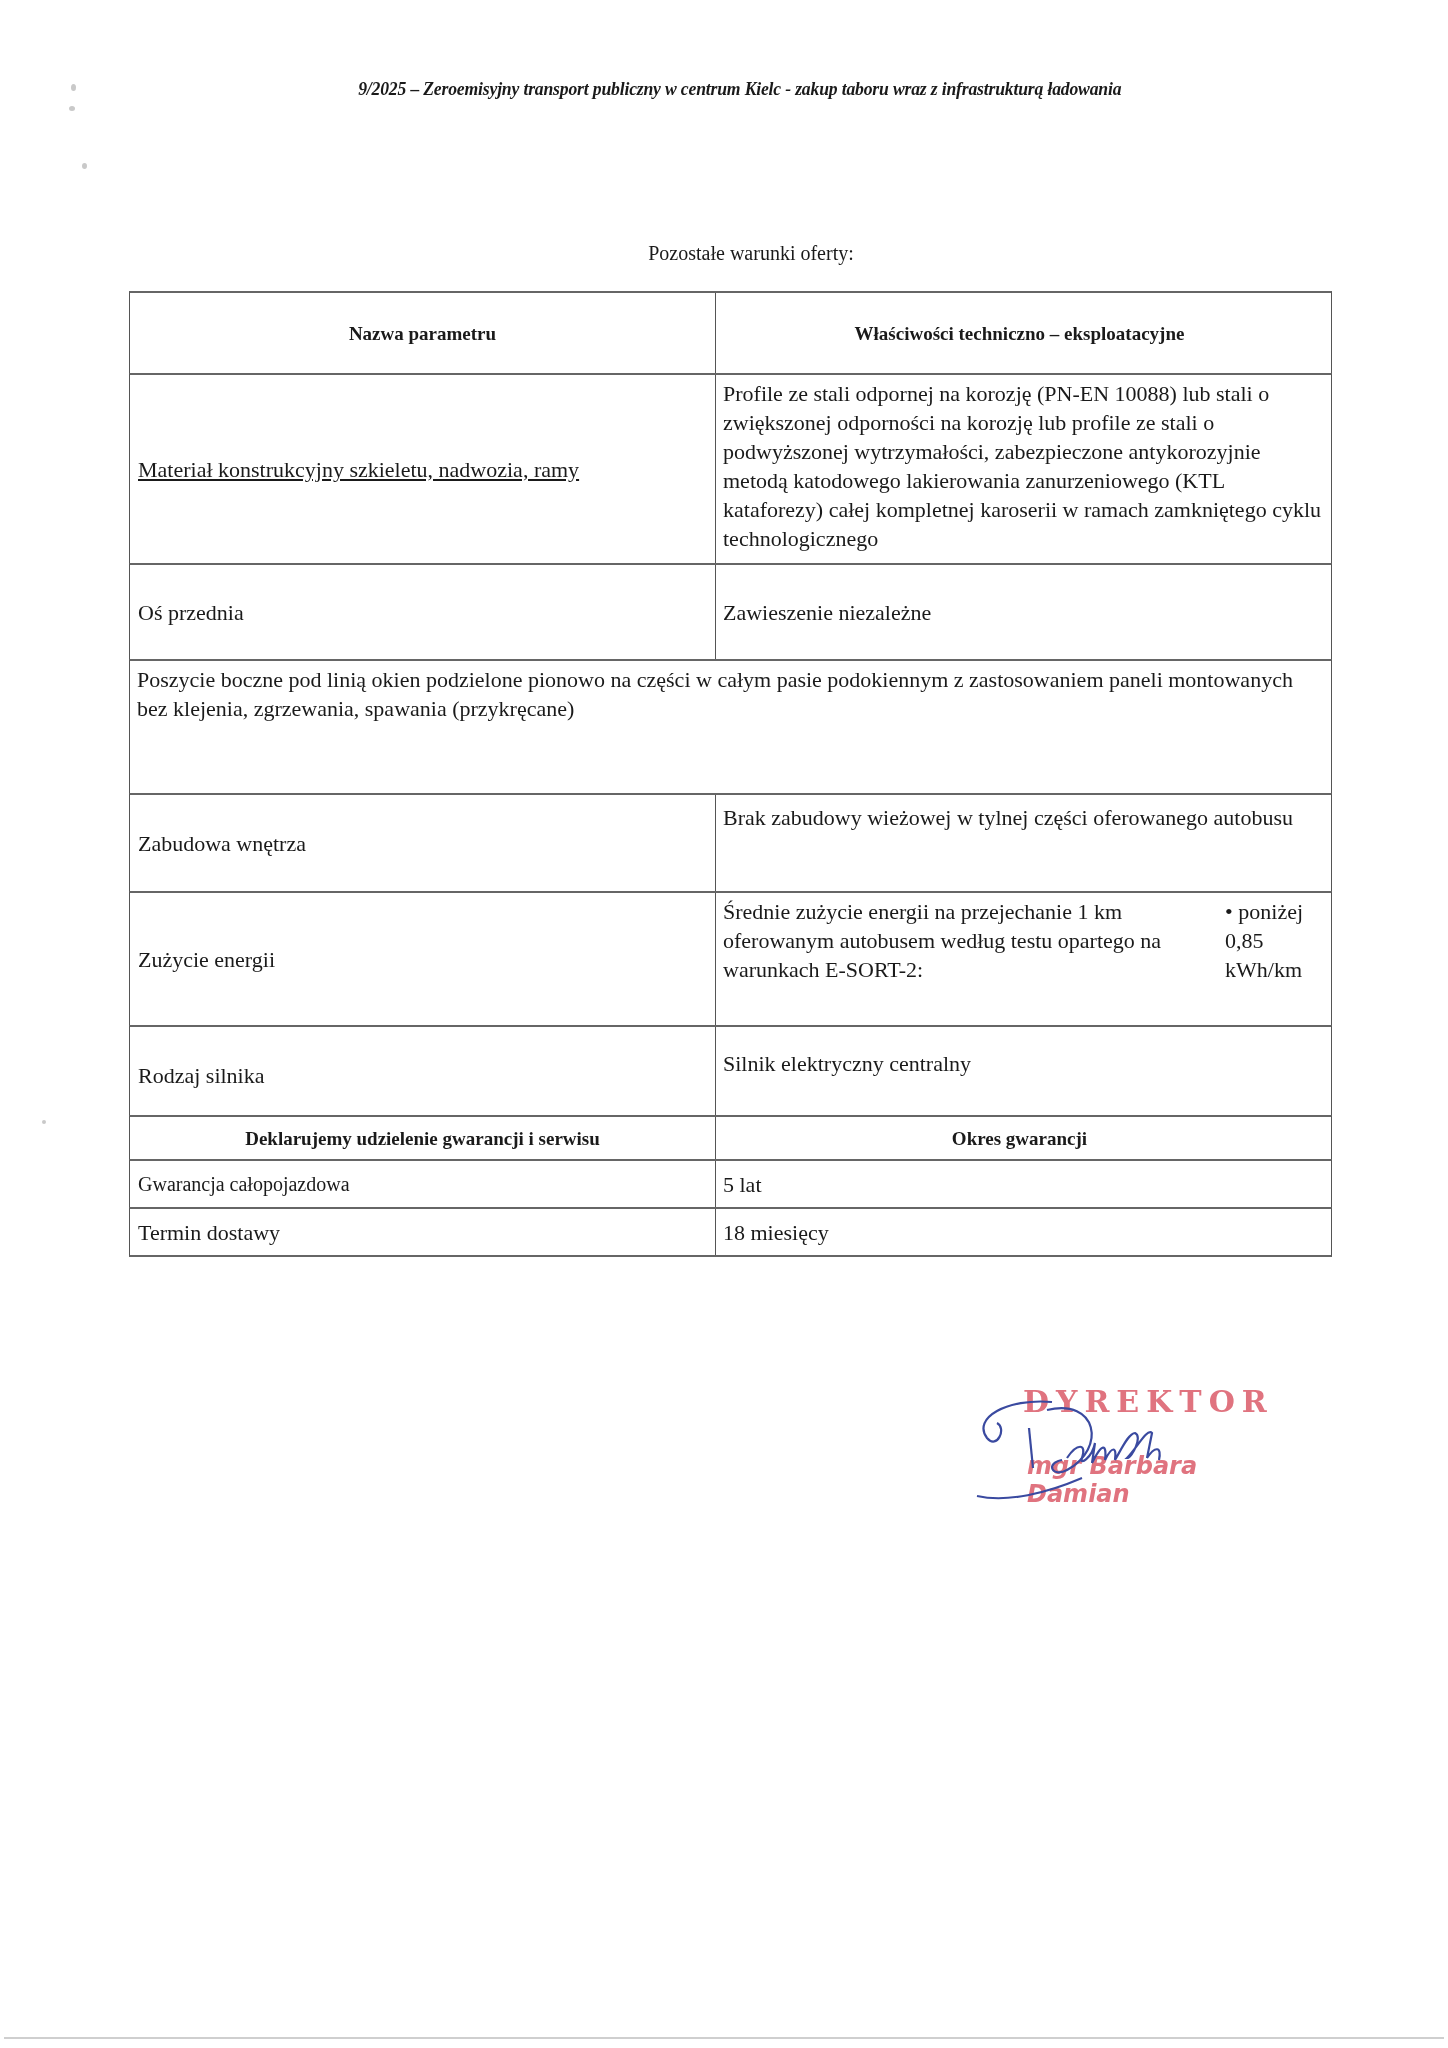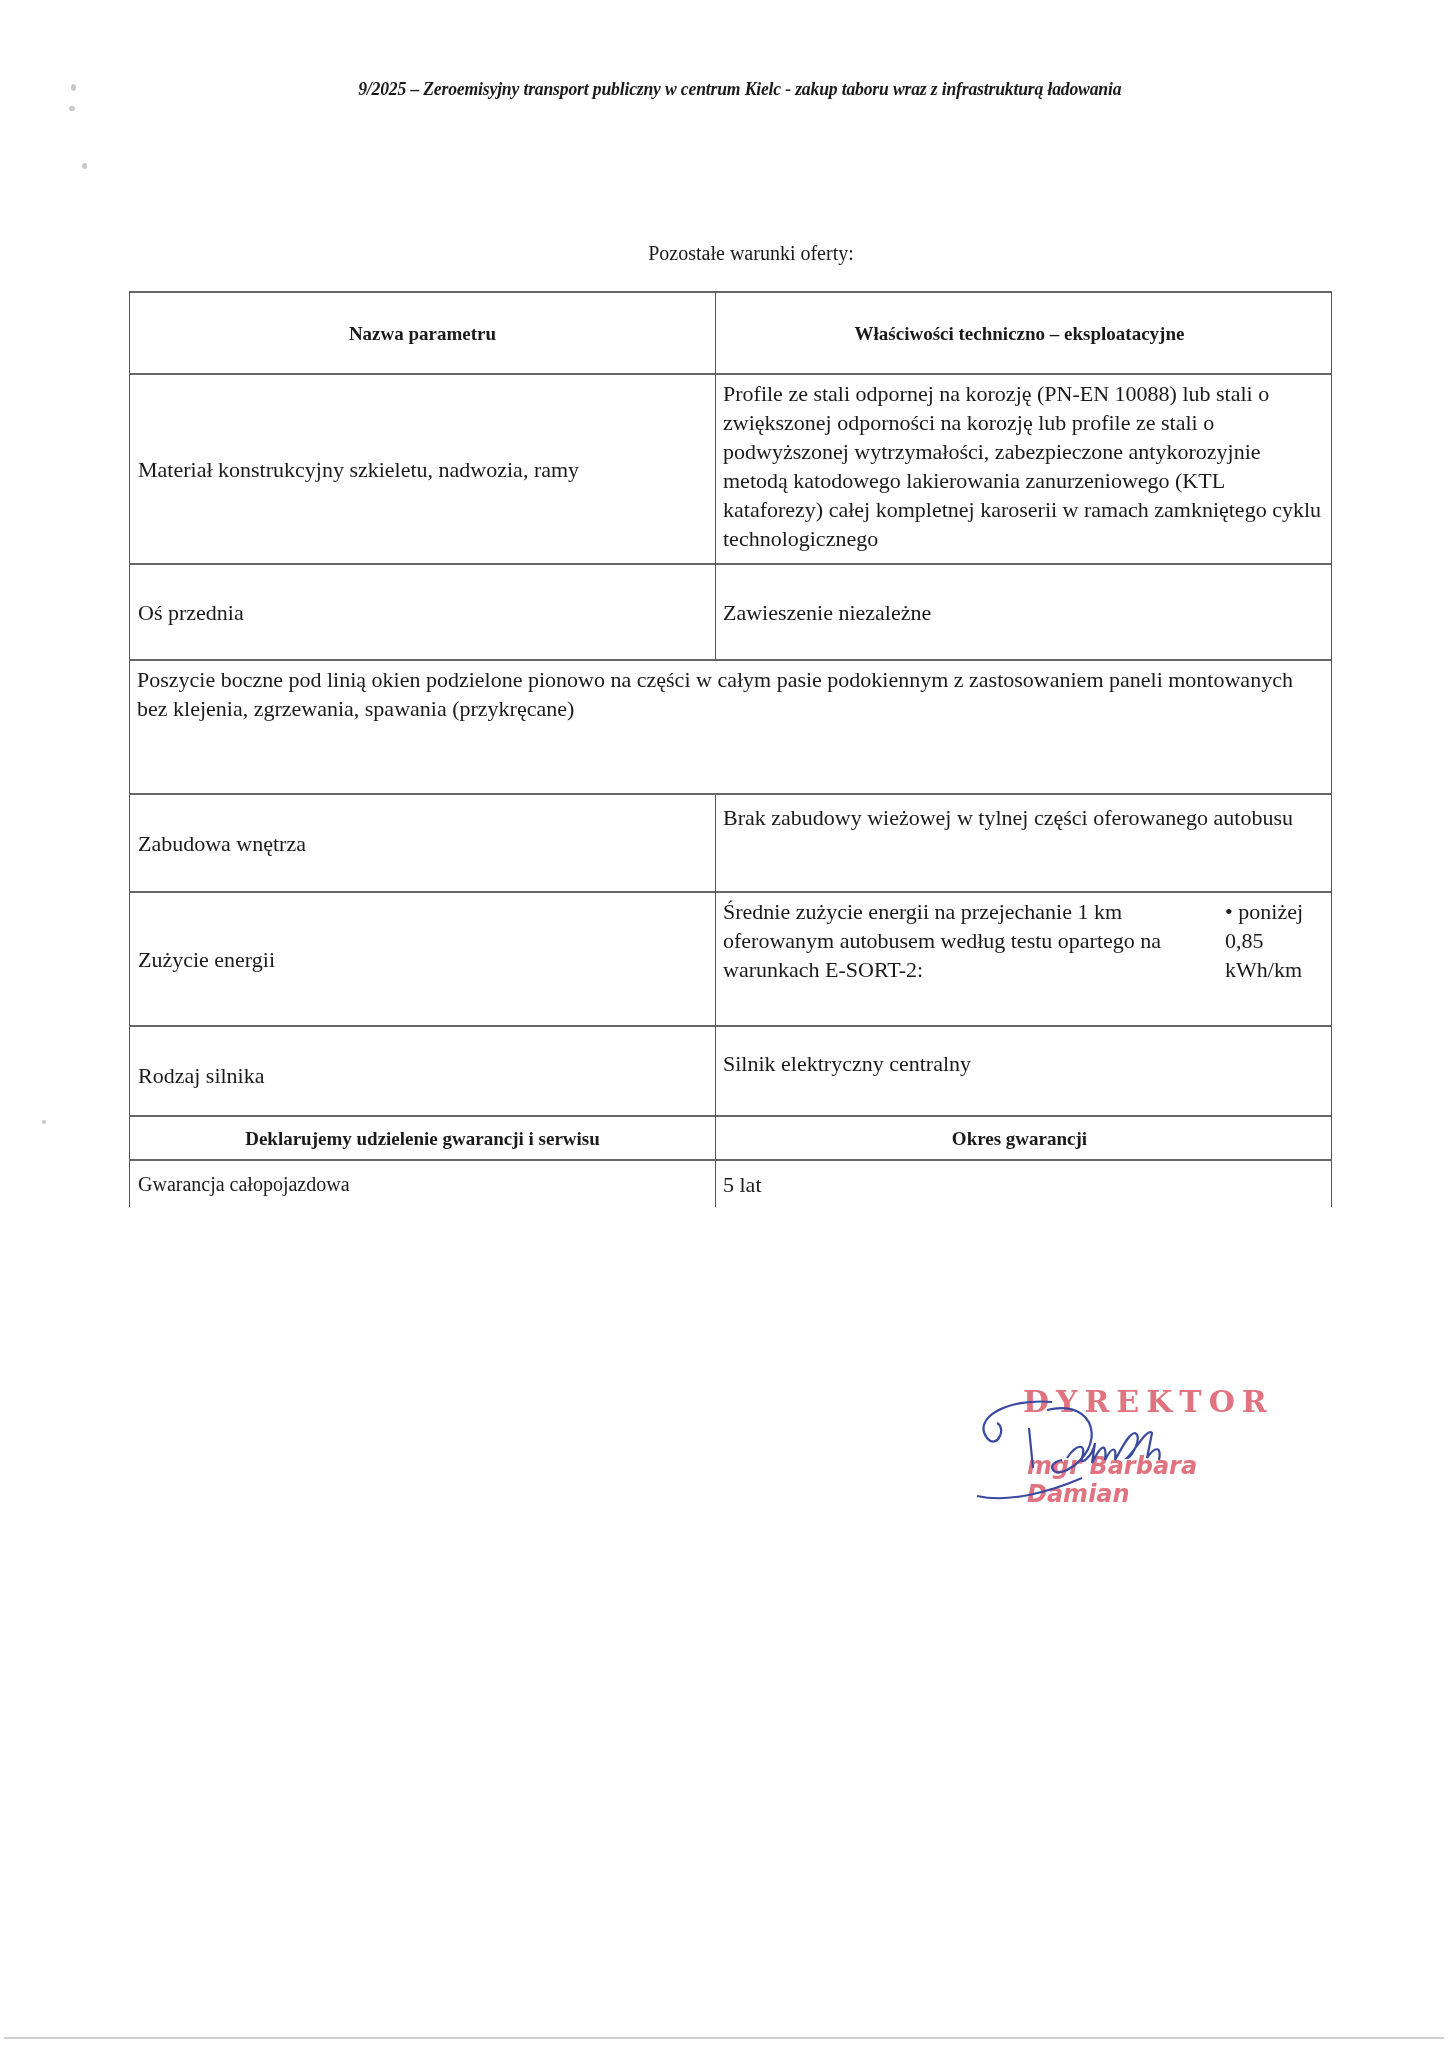--- a/index.html
+++ b/index.html
@@ -50,21 +50,21 @@
 <div class="section-caption">Pozostałe warunki oferty:</div>
 
 <div class="tbl">
 
   <div class="row" style="height:80px;">
     <div class="cell c1 hdr">Nazwa parametru</div>
     <div class="cell c2 hdr">Właściwości techniczno – eksploatacyjne</div>
   </div>
 
   <div class="row" style="height:188px;">
-    <div class="cell c1" style="padding-right:48px;">
+    <div class="cell c1" style="padding-right:48px;text-decoration:underline;">
       <span>Materiał konstrukcyjny szkieletu, nadwozia, ramy</span>
     </div>
     <div class="cell c2 top">
       <span>Profile ze stali odpornej na korozję (PN-EN 10088) lub stali o zwiększonej odporności na korozję lub profile ze stali o podwyższonej wytrzymałości, zabezpieczone antykorozyjnie metodą katodowego lakierowania zanurzeniowego (KTL kataforezy) całej kompletnej karoserii w ramach zamkniętego cyklu technologicznego</span>
     </div>
   </div>
 
   <div class="row" style="height:94px;">
     <div class="cell c1">
       <span>Oś przednia</span>
@@ -110,20 +110,24 @@
 
   <div class="row" style="height:42px;">
     <div class="cell c1 hdr">Deklarujemy udzielenie gwarancji i serwisu</div>
     <div class="cell c2 hdr">Okres gwarancji</div>
   </div>
 
   <div class="row" style="height:46px;">
     <div class="cell c1 small">Gwarancja całopojazdowa</div>
     <div class="cell c2">5 lat</div>
   </div>
+  <div class="row last" style="height:46px;">
+    <div class="cell c1">Termin dostawy</div>
+    <div class="cell c2">18 miesięcy</div>
+  </div>
 </div>
 
 <div class="stamp">
   <div class="stamp-title">DYREKTOR</div>
   <div class="stamp-name">mgr Barbara Damian</div>
   <svg width="320" height="130" viewBox="0 0 320 130" style="position:absolute;left:-8px;top:0;">
     <path d="M85 14 C 40 10, 5 30, 20 50 C 30 62, 40 40, 30 35" fill="none" stroke="#3a4aa0" stroke-width="2.2"></path>
     <path d="M62 40 L 66 80" fill="none" stroke="#3a4aa0" stroke-width="2.2"></path>
     <path d="M80 22 C 130 10, 140 60, 100 82 C 85 90, 78 75, 95 72" fill="none" stroke="#3a4aa0" stroke-width="2.2"></path>
     <path d="M100 70 C 110 55, 120 55, 115 70 C 112 78, 125 70, 128 55 L 125 75 C 135 55, 140 55, 138 72 C 145 58, 150 58, 148 72 C 155 60, 162 45, 168 45 C 176 48, 165 70, 160 70 C 170 60, 180 40, 185 45 L 180 70 C 188 58, 195 58, 192 72" fill="none" stroke="#3a4aa0" stroke-width="2.2"></path>

